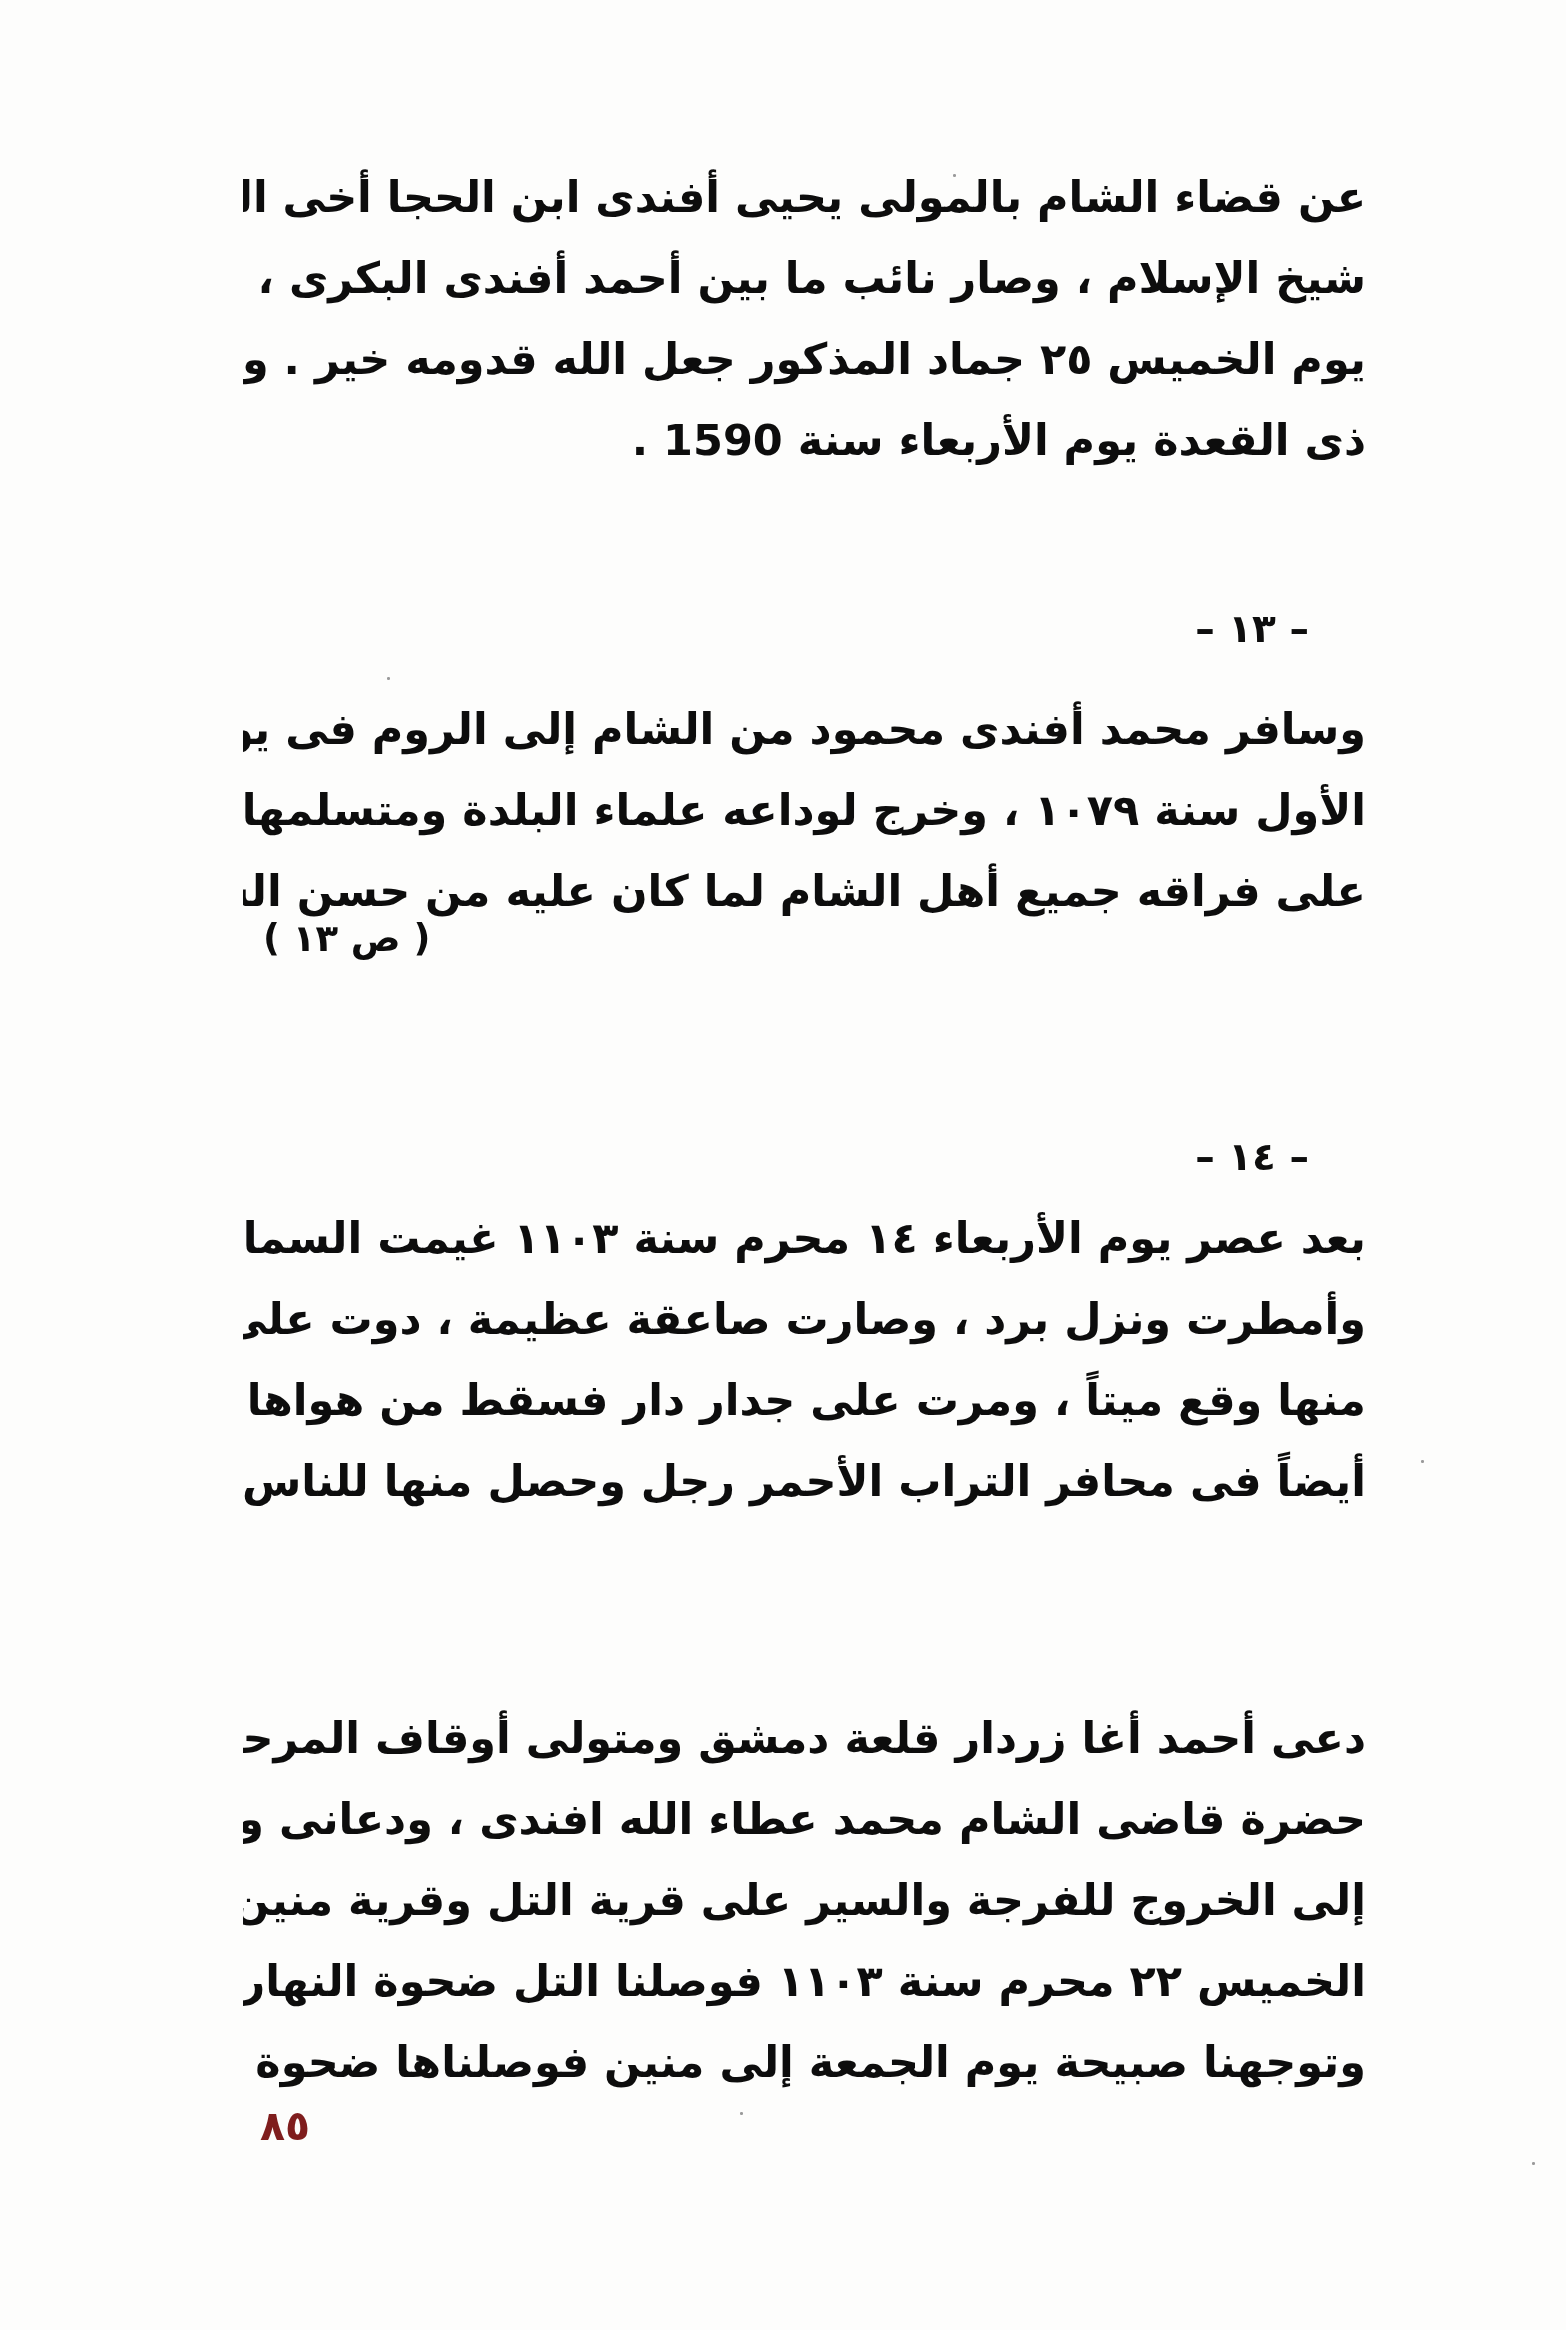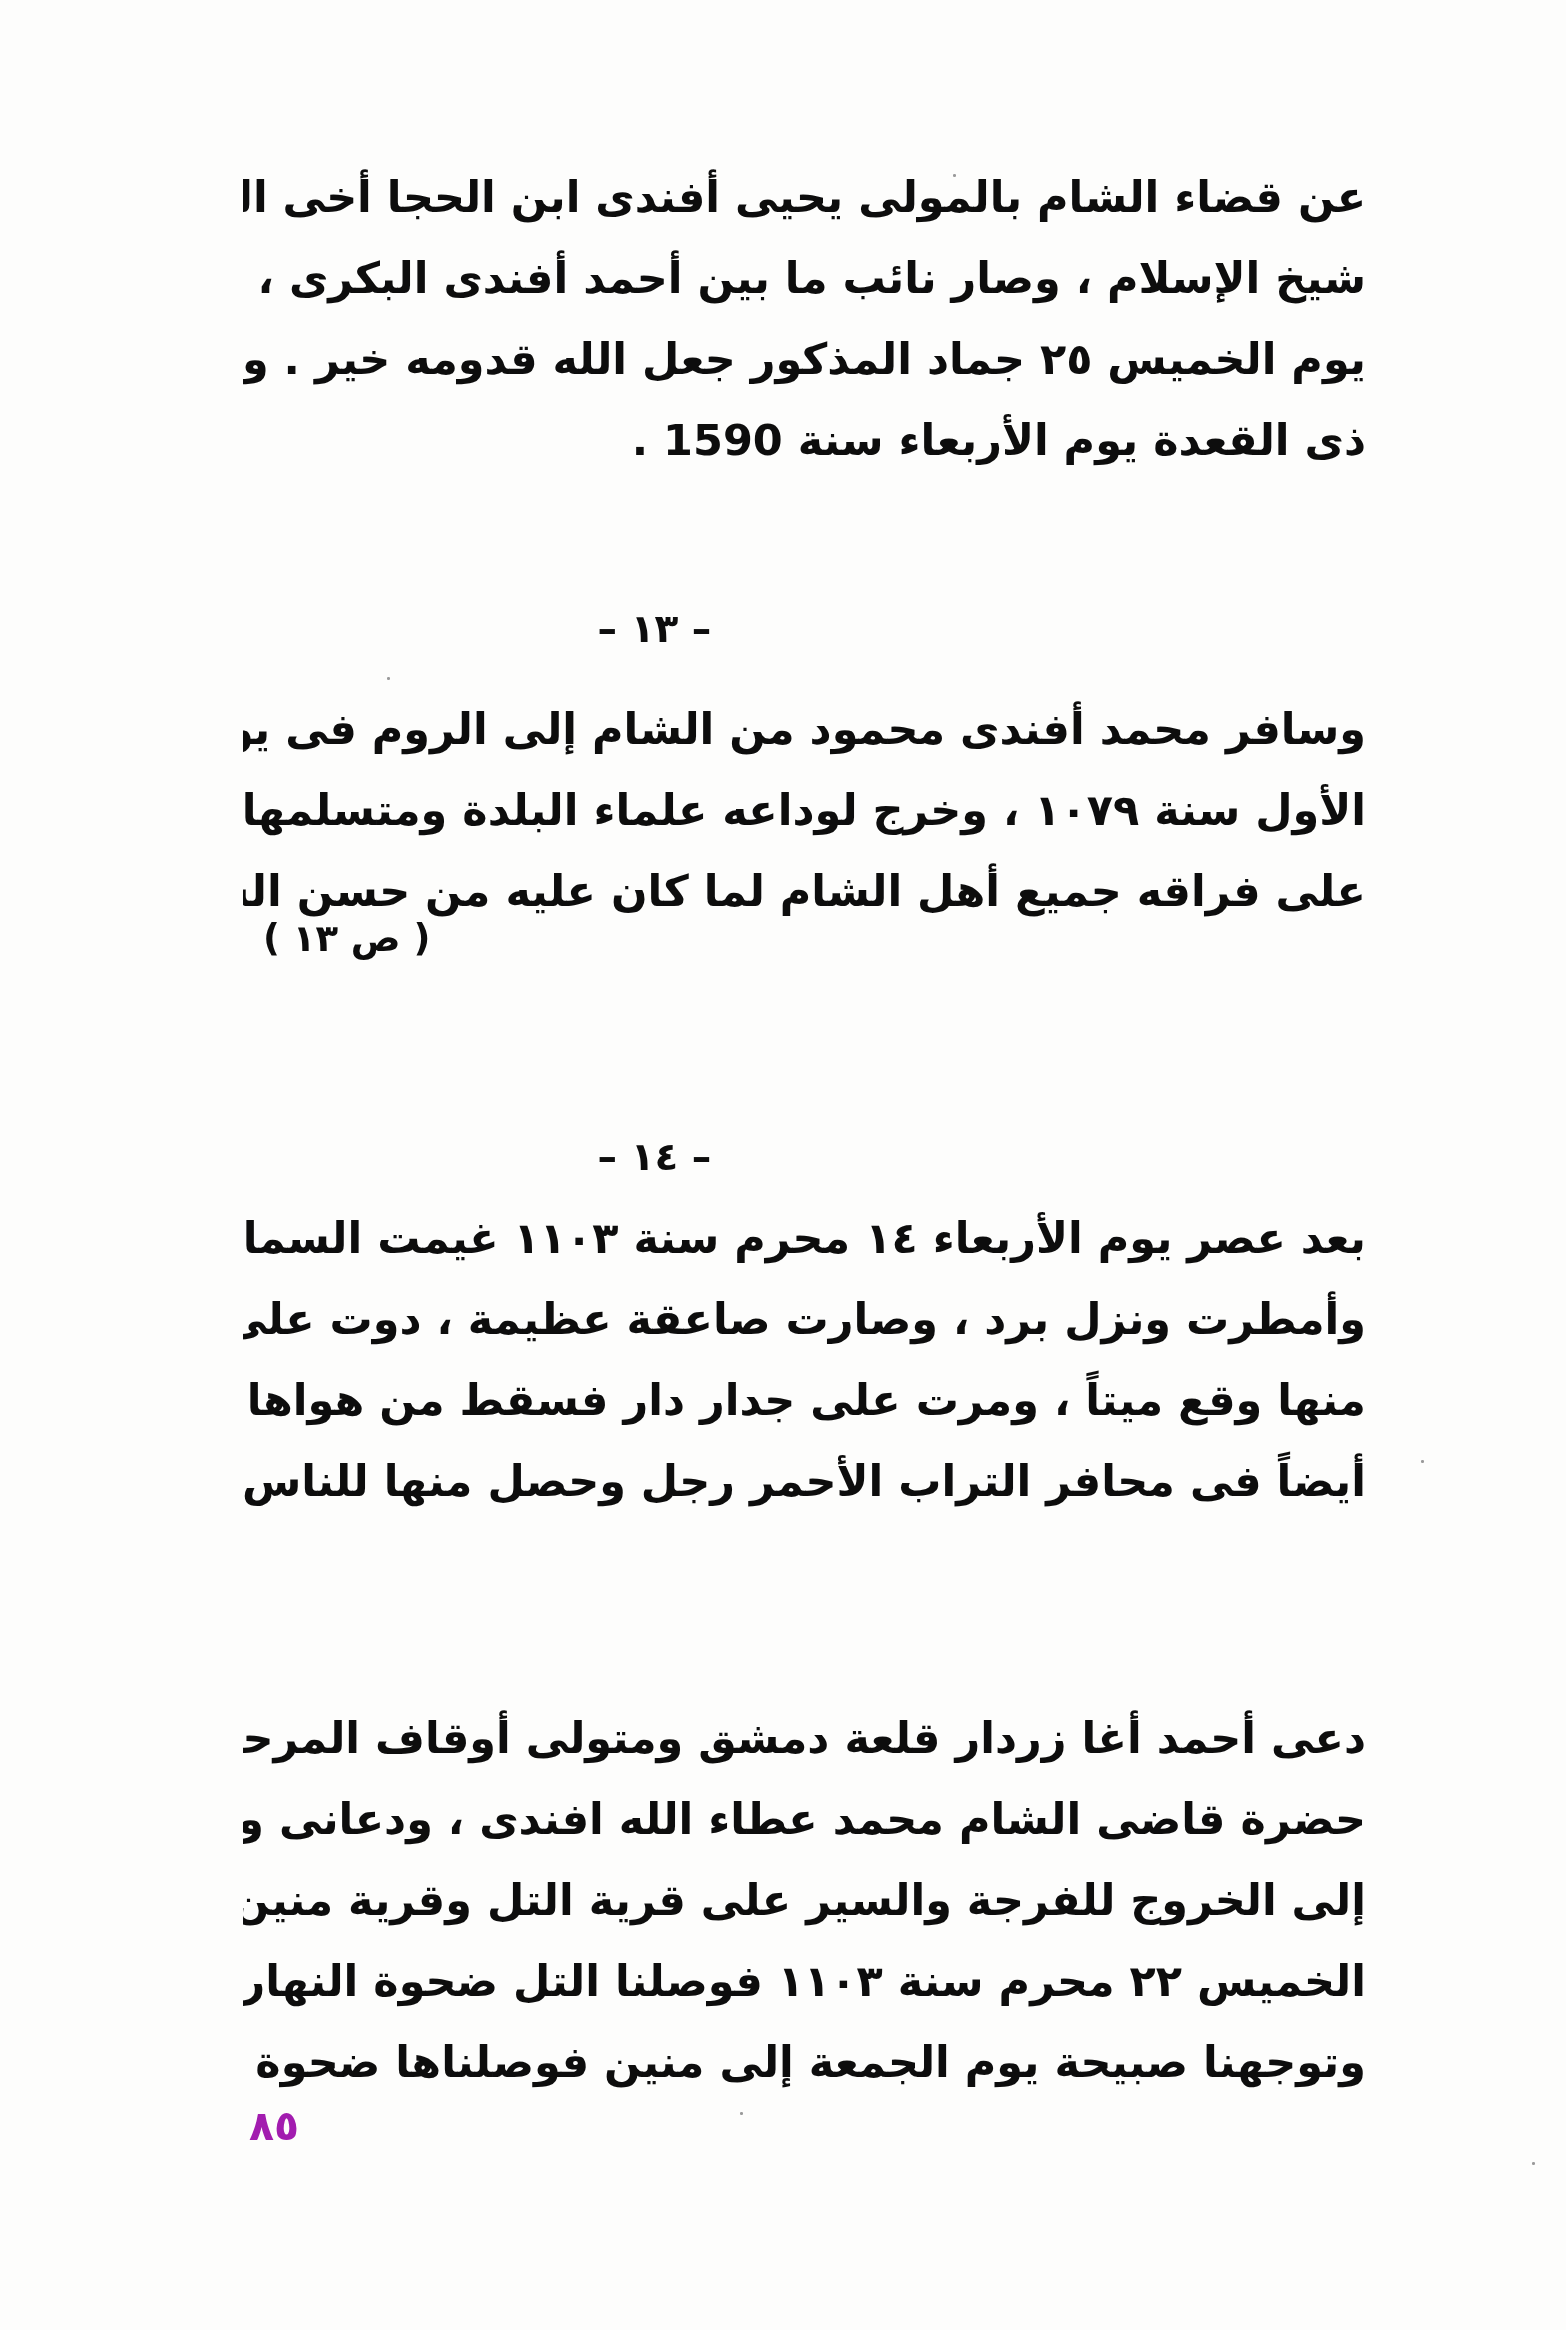--- a/index.html
+++ b/index.html
@@ -40,46 +40,46 @@
       text-align-last: justify;
       overflow: hidden;
     }
     .line.last {
       text-align-last: right;
     }
     .section-num {
       position: absolute;
       left: 0;
       width: 1309px;
-      text-align: center;
+      text-align: right;
       font-family: "DejaVu Sans", sans-serif;
       font-weight: bold;
       font-size: 39px;
       direction: rtl;
       color: #0d0d0d;
     }
     .page-ref {
       position: absolute;
       left: 263px;
       top: 917px;
       font-family: "DejaVu Sans", sans-serif;
       font-weight: bold;
       font-size: 37px;
       direction: rtl;
       color: #0d0d0d;
     }
     .page-number {
       position: absolute;
-      left: 249px;
+      left: 260px;
       top: 2102px;
       font-family: "DejaVu Sans", sans-serif;
       font-weight: bold;
       font-size: 41px;
       direction: rtl;
-      color: #a21caf;
+      color: #7f1d1d;
     }
     .speck {
       position: absolute;
       width: 2.6px; height: 2.6px;
       background: #9a9a9a;
       border-radius: 50%;
     }
   </style>
 </head>
 <body>

